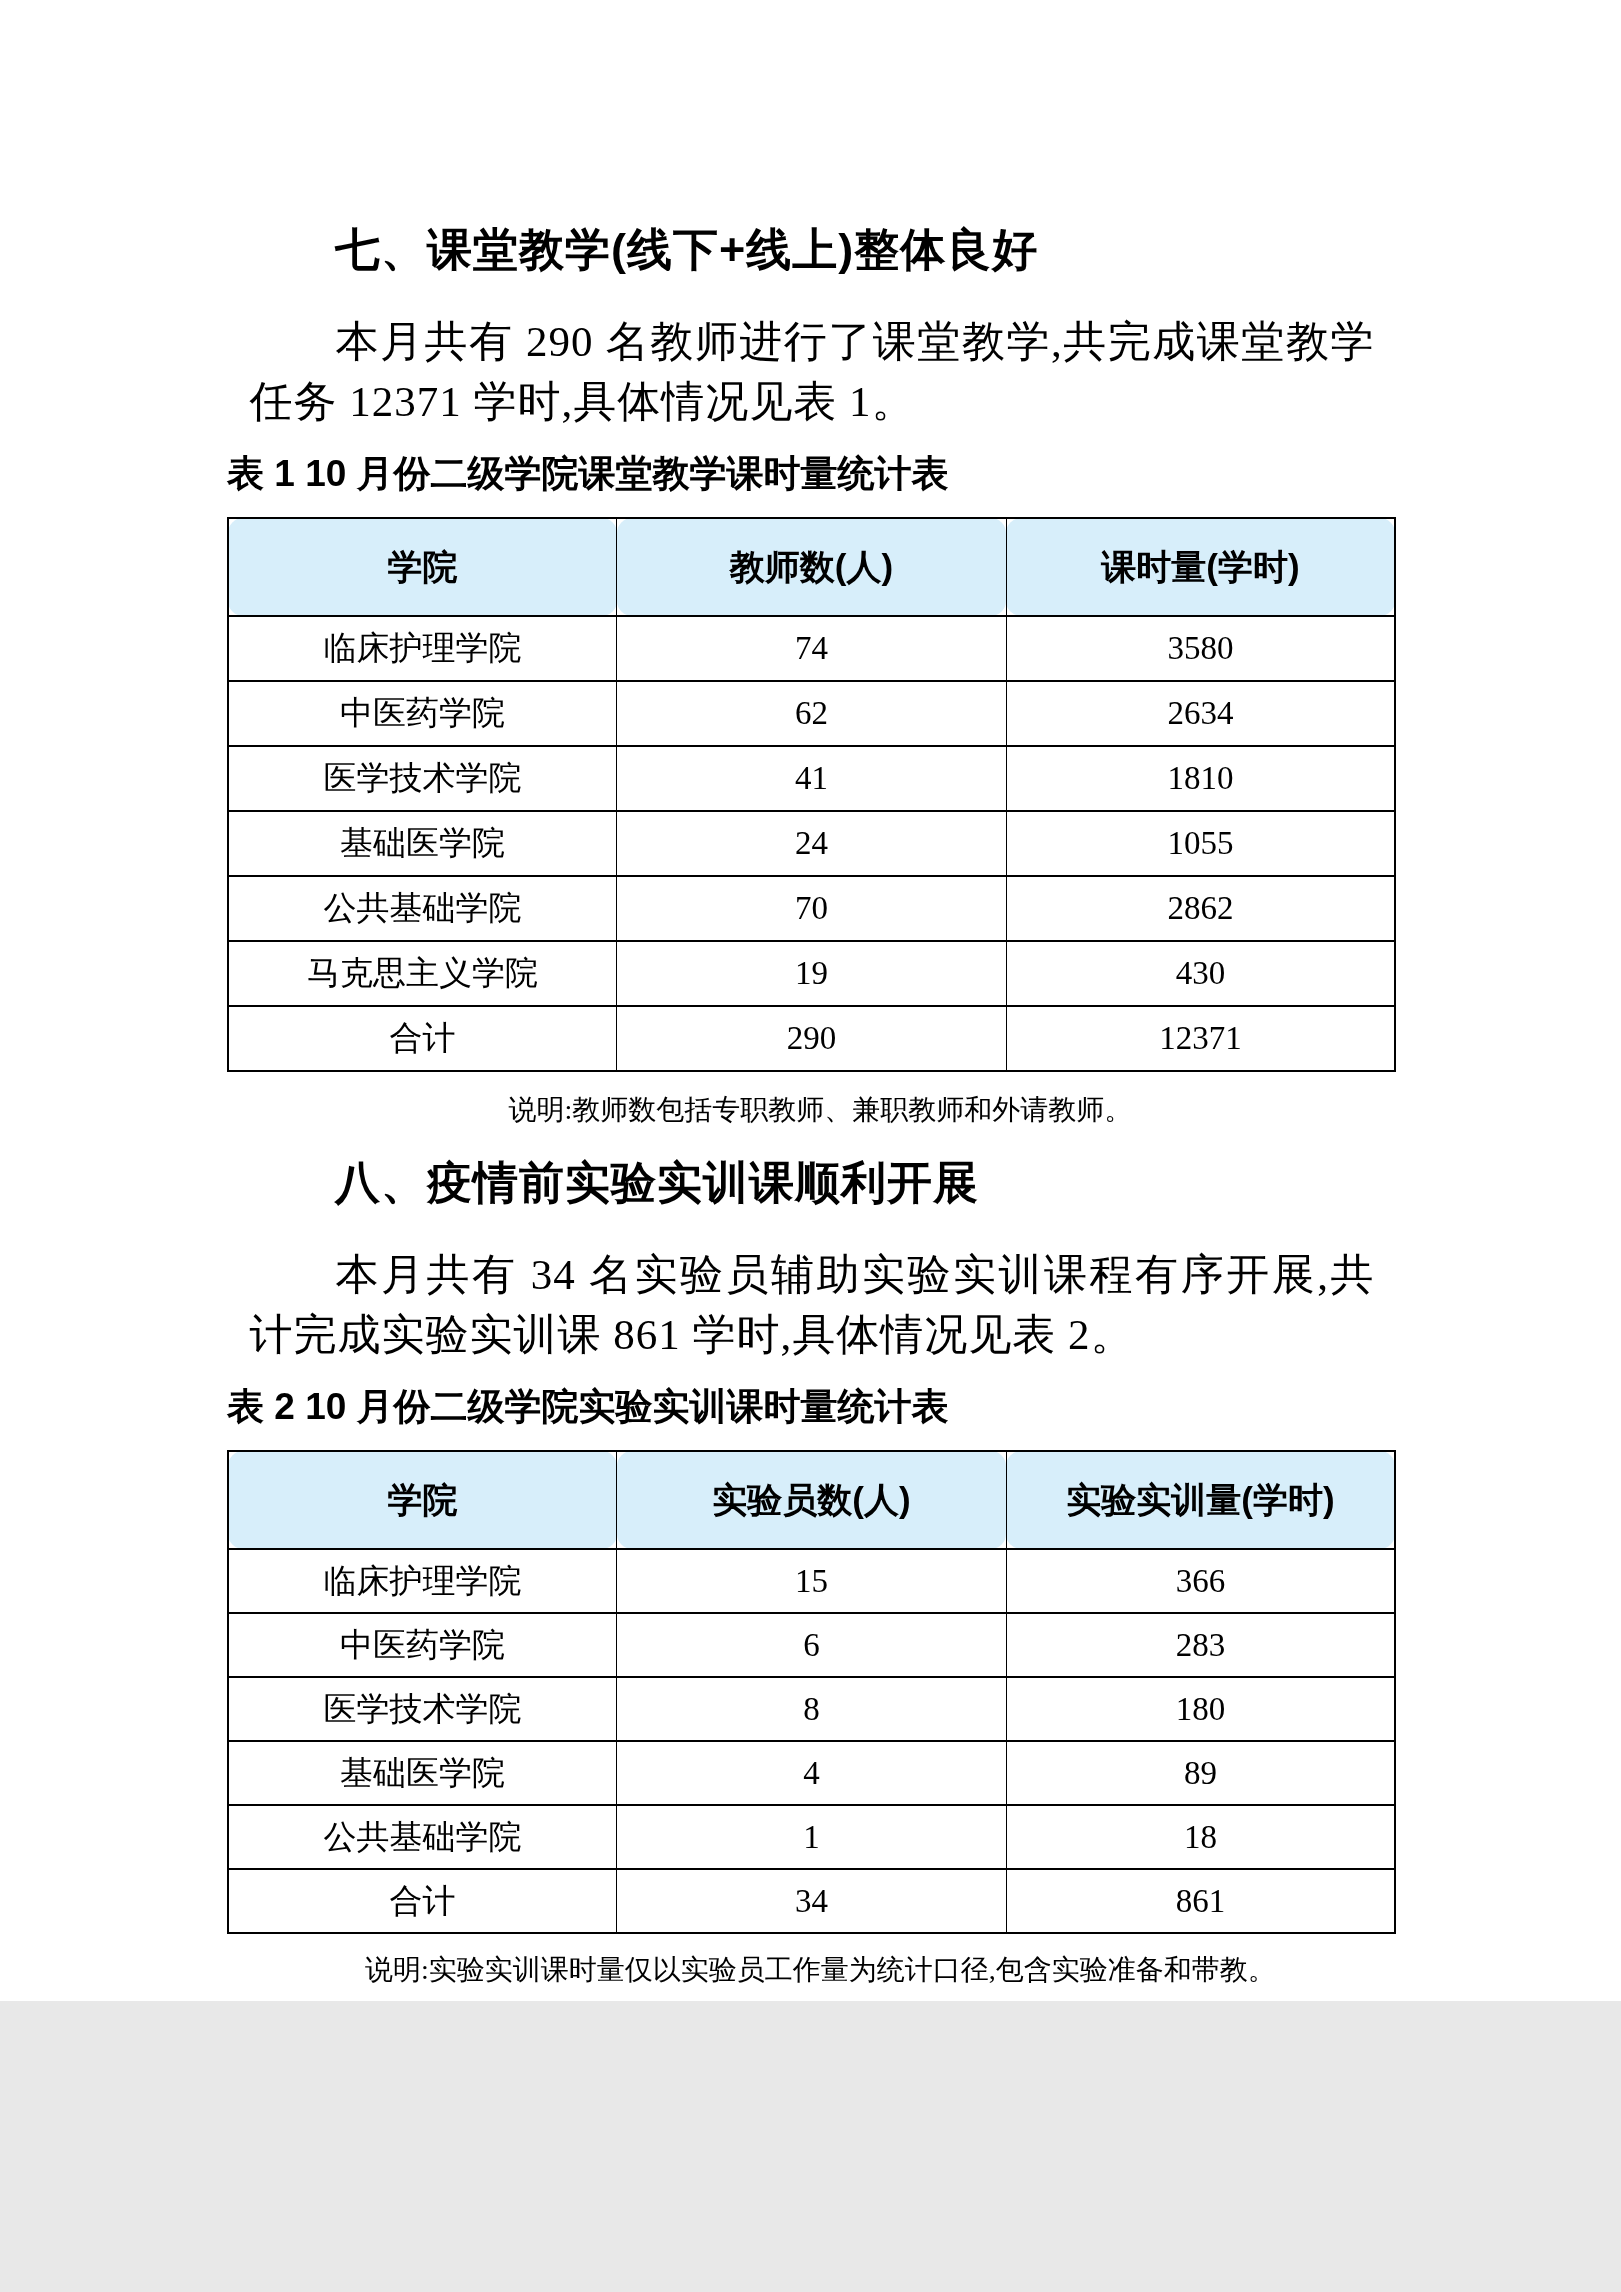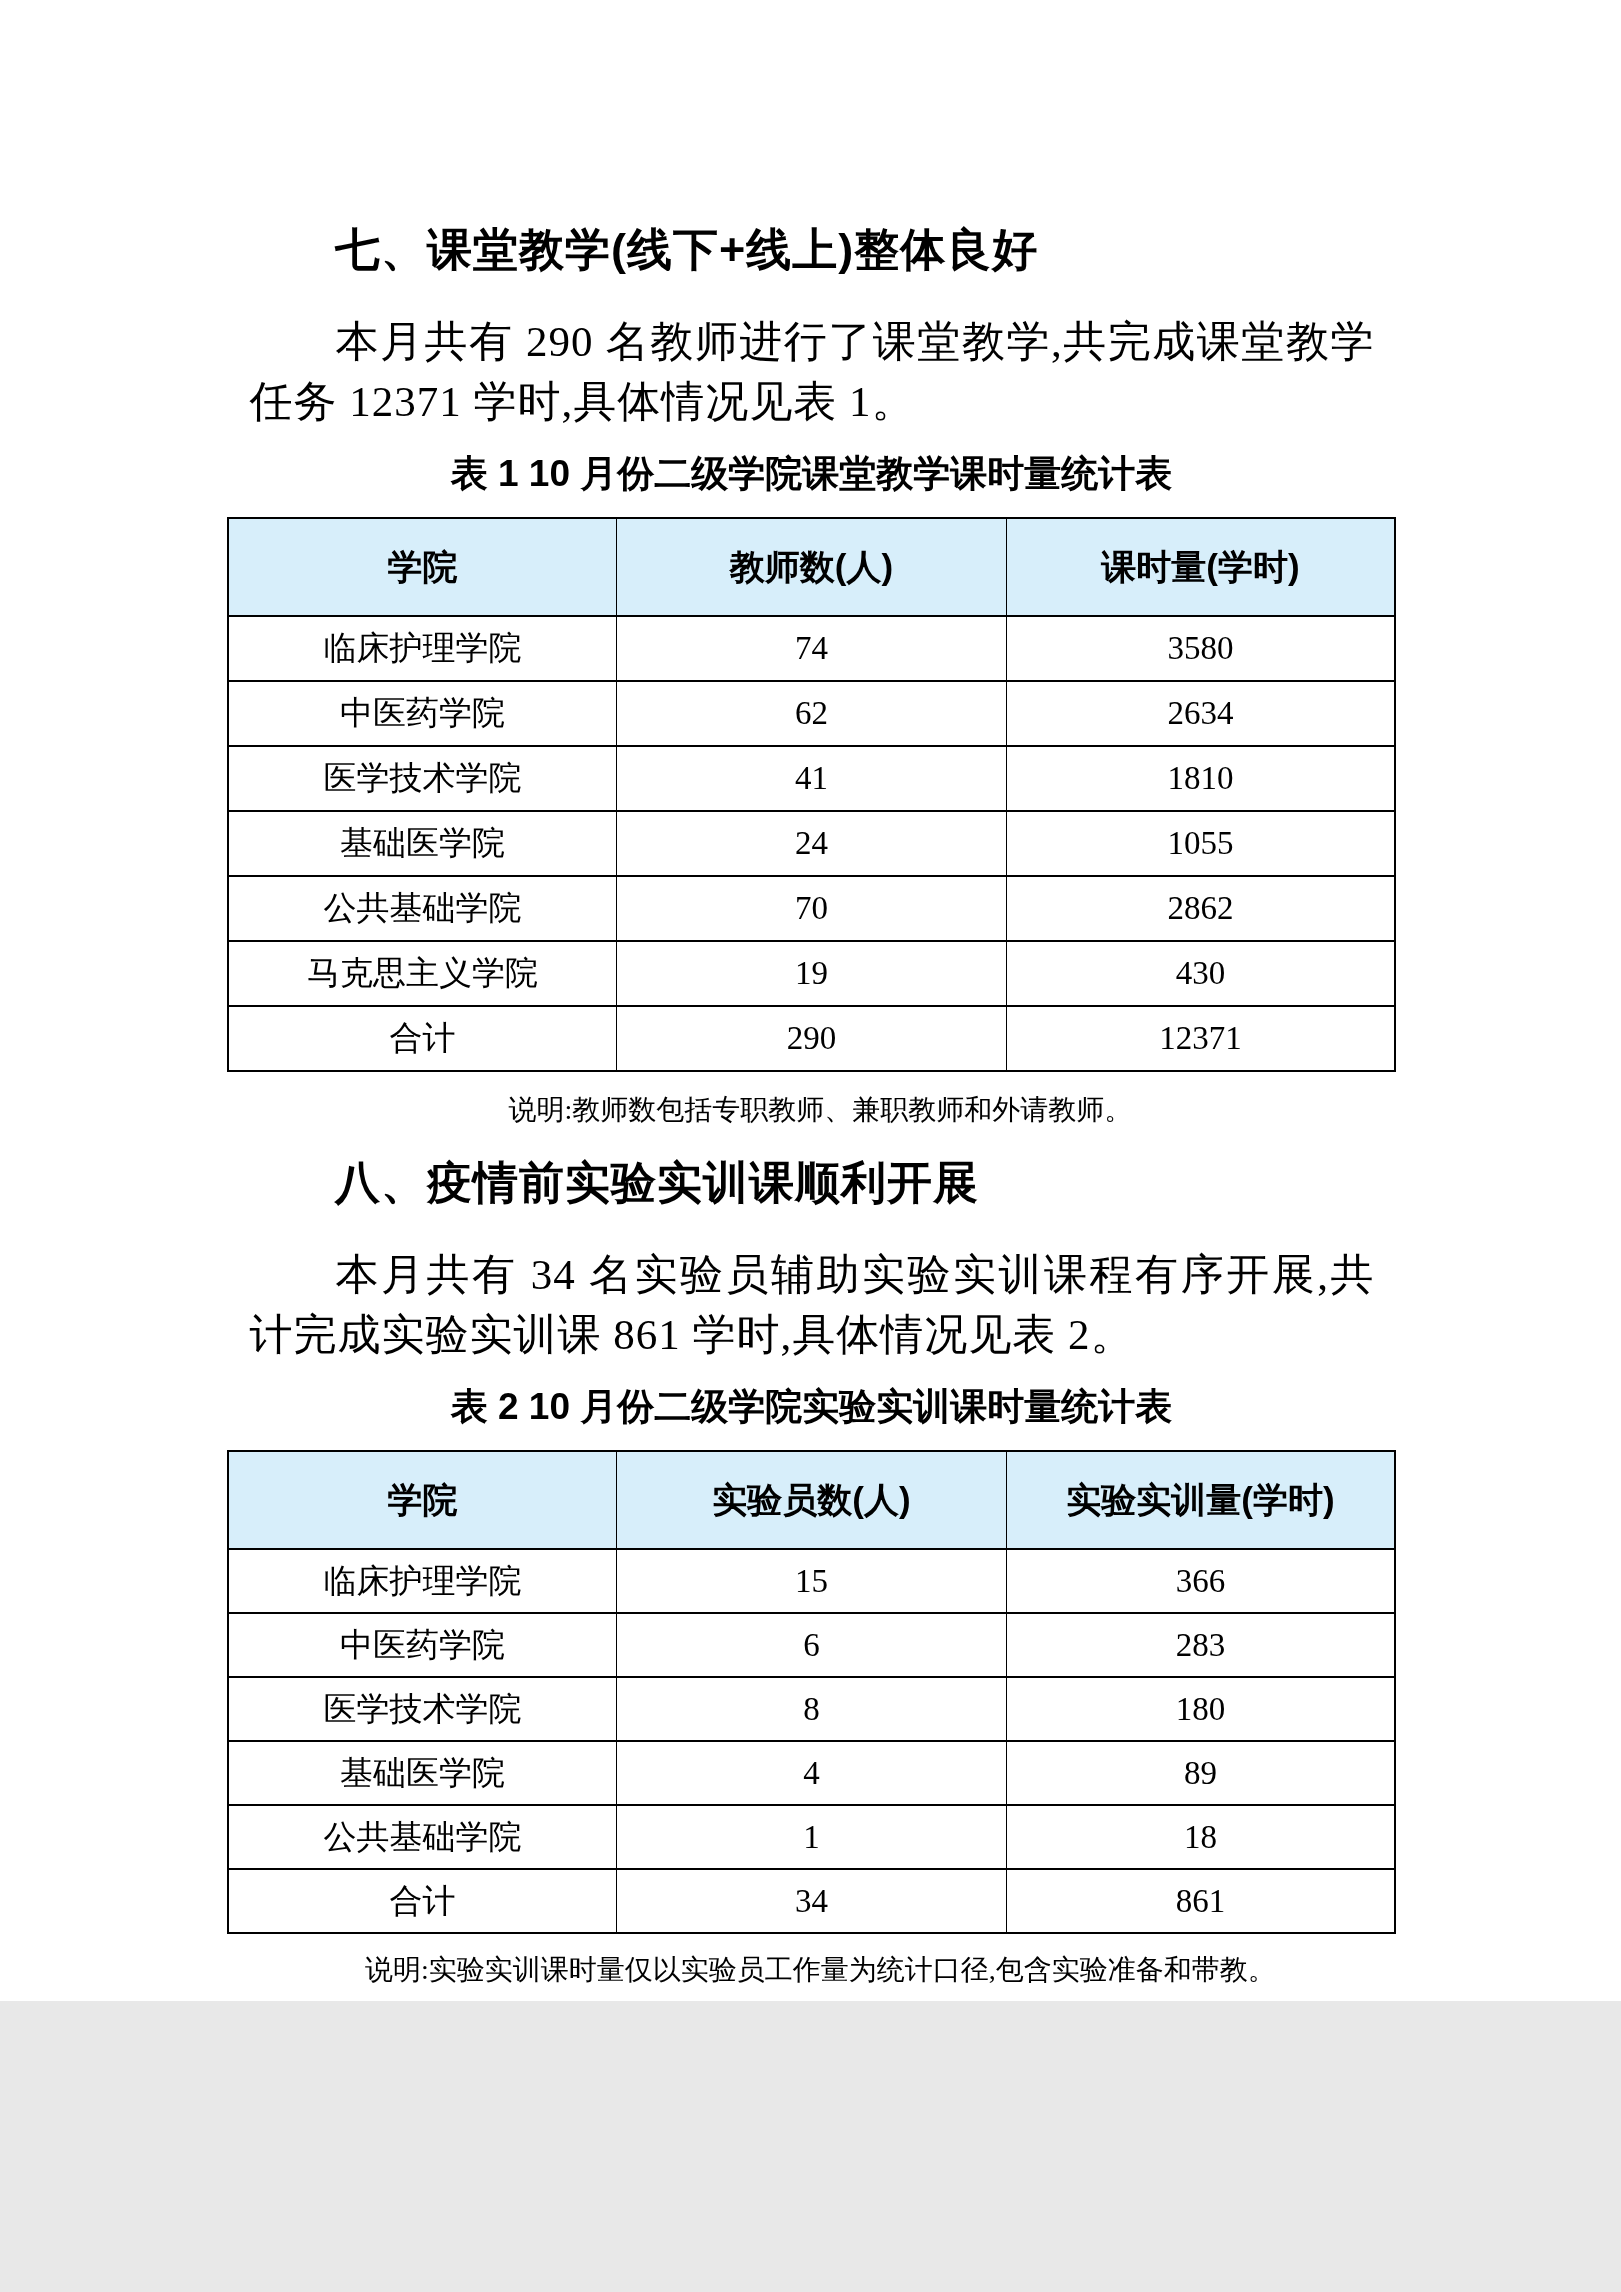--- a/index.html
+++ b/index.html
@@ -31,40 +31,41 @@
     text-align: justify;
     text-indent: 86px;
     margin: 0 21.6px 13.7px 22.5px;
     letter-spacing: 1px;
   }
   .tbl-caption {
     font-family: "Liberation Sans", "DejaVu Sans", sans-serif;
     font-weight: 700;
     font-size: 37px;
     line-height: 55px;
-    text-align: center;
+    text-align: left;
     margin: 0 0 16.7px 0;
   }
   table.stat {
     width: 100%;
     border-collapse: collapse;
     border: 2.9px solid #000;
     table-layout: fixed;
   }
   table.stat thead tr { height: 98px; }
   table.stat.t1 tbody tr { height: 65px; }
   table.stat.t2 tbody tr { height: 64px; }
   table.stat th, table.stat td {
     border-left: 1px solid #000;
     border-right: 1px solid #000;
     border-top: 2px solid #000;
     border-bottom: 2px solid #000;
     text-align: center;
     vertical-align: middle;
     padding: 0;
+    border-radius: 15px;
   }
   table.stat thead th {
     background: var(--table-header-bg, #d7eefa);
     font-family: "Liberation Sans", "DejaVu Sans", sans-serif;
     font-weight: 700;
     font-size: 35px;
     border-bottom: 2.9px solid #000;
   }
   table.stat td {
     font-size: 33px;

